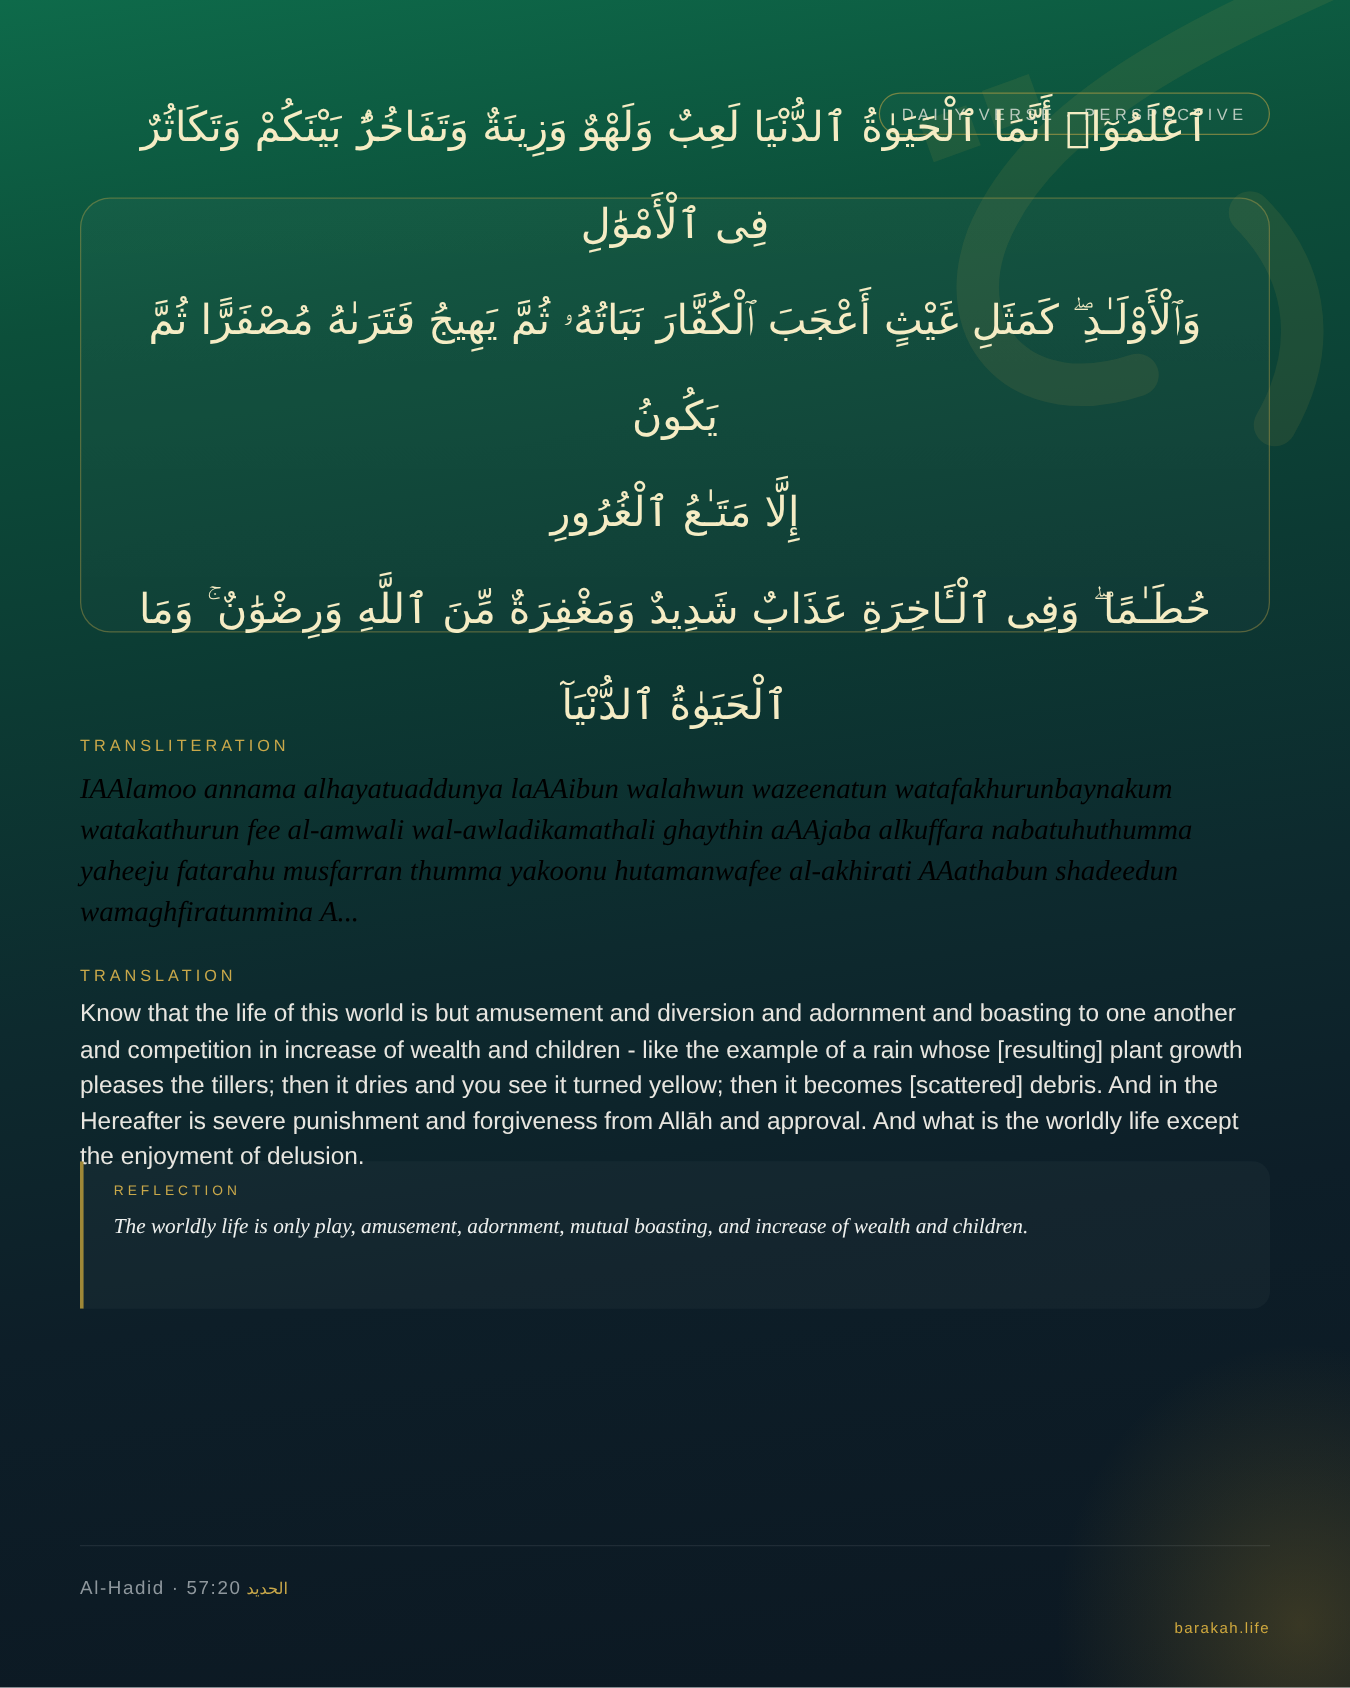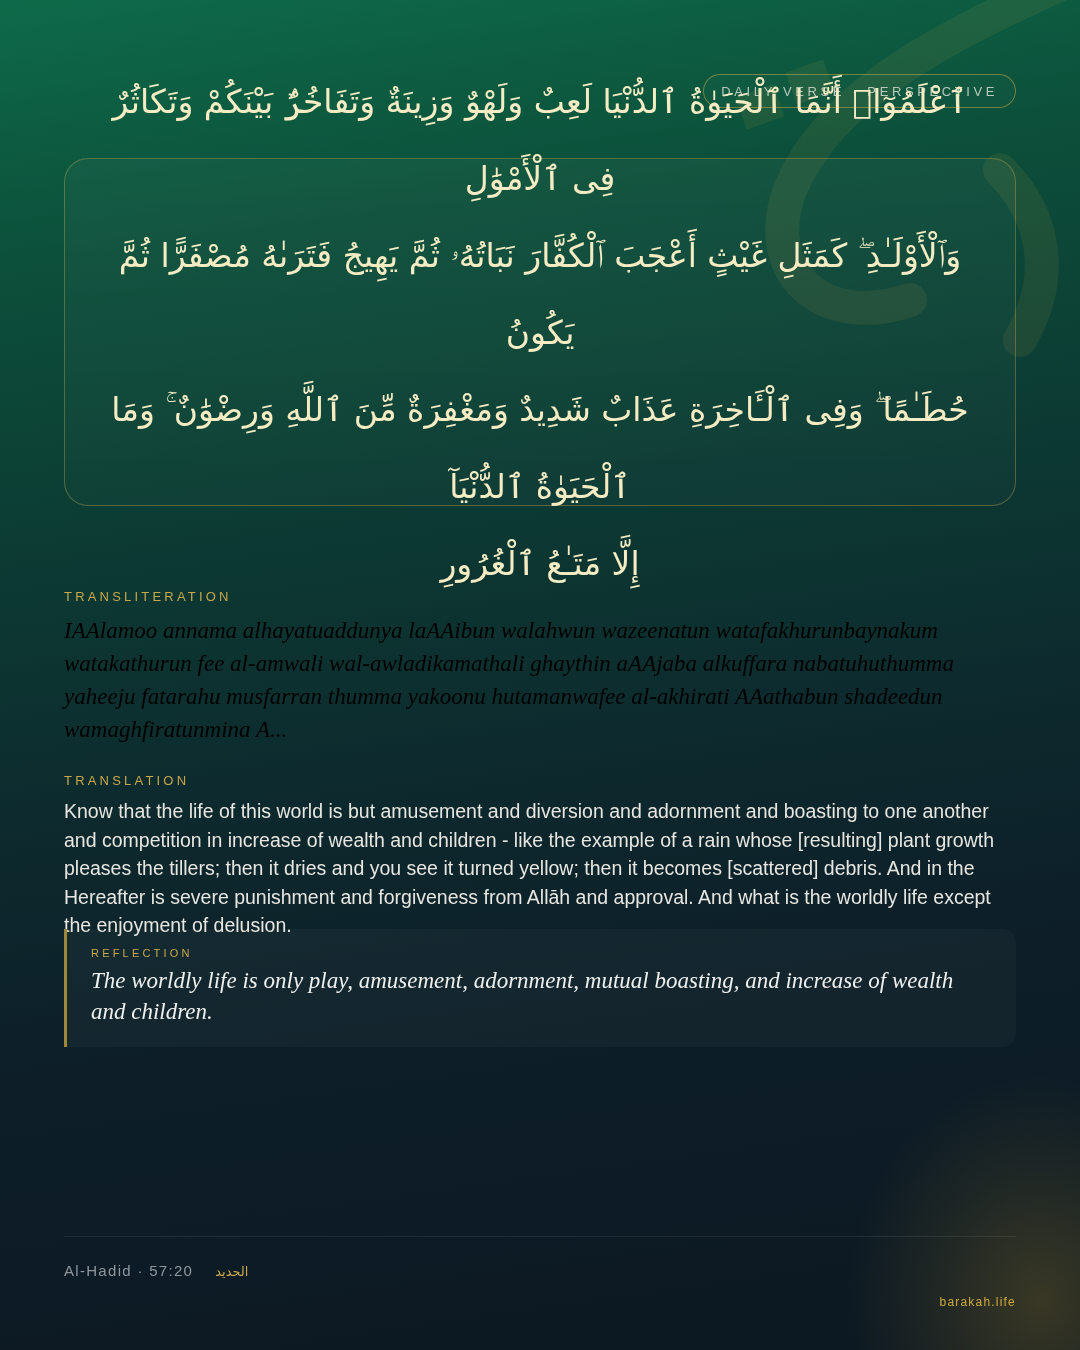--- a/index.html
+++ b/index.html
@@ -74,29 +74,29 @@
     border-radius: 0 14px 14px 0;
     background: rgba(255,255,255,0.03);
     padding: 18px 24px 0 24px;
   }
   .reflection .label {
     font-size: 11px; letter-spacing: 3.2px; color: #c9a84a;
   }
   .reflection .text {
     margin-top: 6px;
     font-family: "Liberation Serif", "DejaVu Serif", serif;
-    font-style: italic; font-size: 23px; line-height: 31px; color: #eef0ee;
+    font-style: italic; font-size: 17px; line-height: 31px; color: #eef0ee;
   }
   .divider {
     position: absolute; left: 64px; top: 1236px; width: 952px; height: 1px;
     background: rgba(255,255,255,0.08);
   }
   .footer-left {
     position: absolute; left: 64px; top: 1262px;
-    display: flex; align-items: baseline; gap: 22px;
+    display: flex; align-items: baseline; gap: 4px;
   }
   .ref {
     font-size: 15px; letter-spacing: 1.3px; color: #8e979d;
   }
   .ref-ar {
     font-family: "DejaVu Sans", sans-serif;
     font-size: 13px; color: #c9a84a;
   }
   .footer-right {
     position: absolute; right: 64px; top: 1295px;
@@ -118,22 +118,22 @@
 </svg>
 
 <div class="header">
   <div class="badge">DAILY VERSE · PERSPECTIVE</div>
 </div>
 
 <div class="verse-card">
   <div class="arabic">
     <div>ٱعْلَمُوٓا۟ أَنَّمَا ٱلْحَيَوٰةُ ٱلدُّنْيَا لَعِبٌ وَلَهْوٌ وَزِينَةٌ وَتَفَاخُرٌۢ بَيْنَكُمْ وَتَكَاثُرٌ فِى ٱلْأَمْوَٰلِ</div>
     <div>وَٱلْأَوْلَـٰدِ ۖ كَمَثَلِ غَيْثٍ أَعْجَبَ ٱلْكُفَّارَ نَبَاتُهُۥ ثُمَّ يَهِيجُ فَتَرَىٰهُ مُصْفَرًّا ثُمَّ يَكُونُ</div>
+    <div>إِلَّا مَتَـٰعُ ٱلْغُرُورِ</div>
     <div>حُطَـٰمًا ۖ وَفِى ٱلْـَٔاخِرَةِ عَذَابٌ شَدِيدٌ وَمَغْفِرَةٌ مِّنَ ٱللَّهِ وَرِضْوَٰنٌ ۚ وَمَا ٱلْحَيَوٰةُ ٱلدُّنْيَآ</div>
-    <div>إِلَّا مَتَـٰعُ ٱلْغُرُورِ</div>
   </div>
 </div>
 
 <div class="section-label" style="top:589px;">TRANSLITERATION</div>
 <div class="translit">IAAlamoo annama alhayatuaddunya laAAibun walahwun wazeenatun watafakhurunbaynakum watakathurun fee al-amwali wal-awladikamathali ghaythin aAAjaba alkuffara nabatuhuthumma yaheeju fatarahu musfarran thumma yakoonu hutamanwafee al-akhirati AAathabun shadeedun wamaghfiratunmina A...</div>
 
 <div class="section-label" style="top:773px;">TRANSLATION</div>
 <div class="translation">Know that the life of this world is but amusement and diversion and adornment and boasting to one another and competition in increase of wealth and children - like the example of a rain whose [resulting] plant growth pleases the tillers; then it dries and you see it turned yellow; then it becomes [scattered] debris. And in the Hereafter is severe punishment and forgiveness from Allāh and approval. And what is the worldly life except the enjoyment of delusion.</div>
 
 <div class="reflection">

